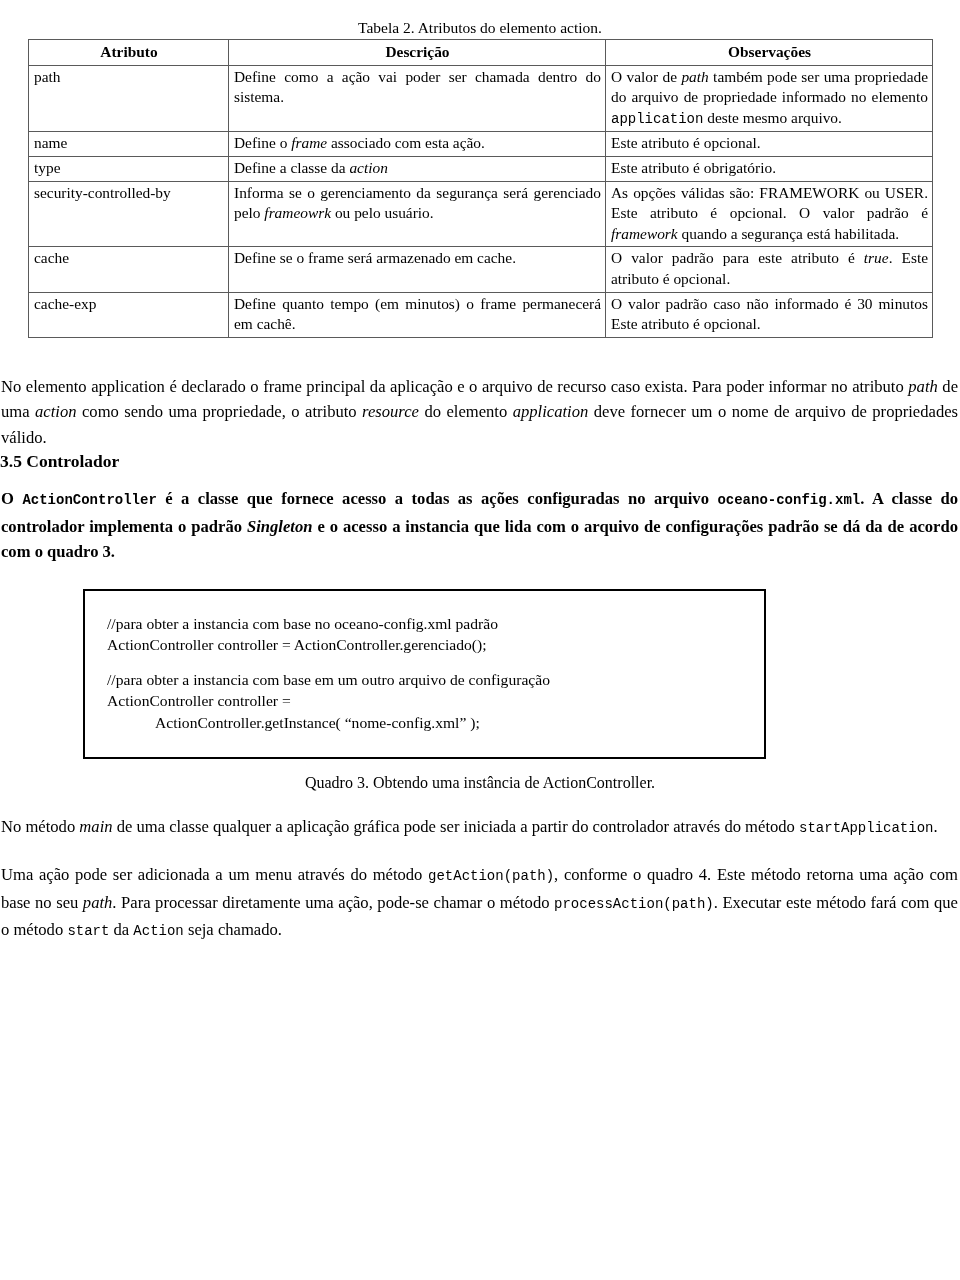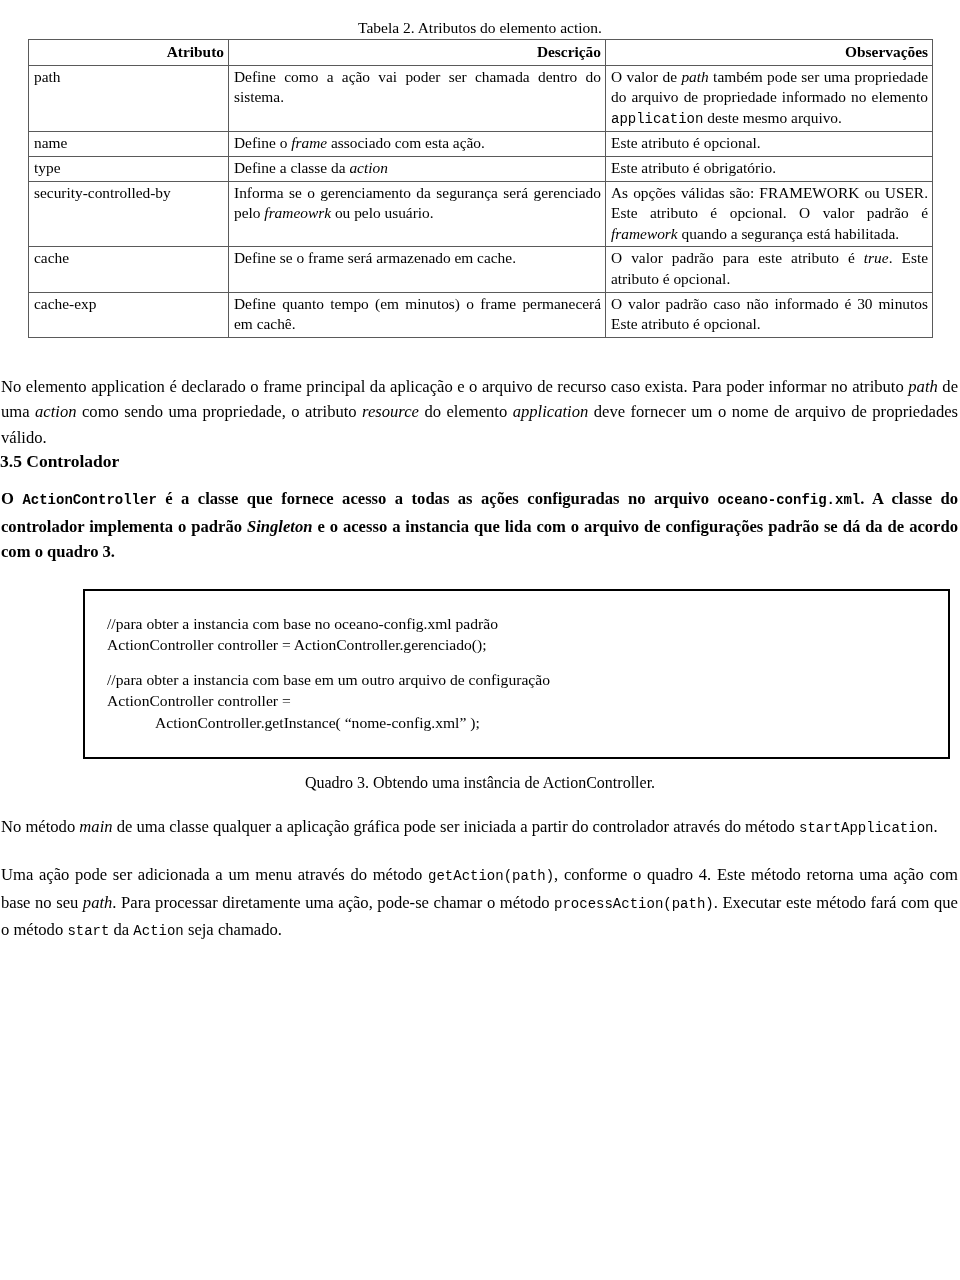--- a/index.html
+++ b/index.html
@@ -44,21 +44,21 @@
 
   table.attr-table th,
   table.attr-table td {
     border: 1px solid #5a5a5a;
     vertical-align: top;
     font-size: 15.4px;
     line-height: 20.6px;
     padding: 1px 4px 2px 5px;
   }
   table.attr-table th {
-    text-align: right;
+    text-align: center;
     font-weight: bold;
     padding-top: 2px;
     padding-bottom: 2px;
   }
   td.just {
     text-align: justify;
     text-align-last: left;
     hyphens: none;
   }
   td.attr-name { text-align: left; word-break: break-word; }
@@ -86,21 +86,21 @@
     line-height: 22px;
     margin: 0;
     padding: 0;
   }
   .head-gap { margin-top: 30px; }
   .after-head { margin-top: 14px; font-weight: bold; }
 
   
   .code-box {
     margin: 24px 0 0 83px;
-    width: 867px;
+    width: 683px;
     height: 170px;
     box-sizing: border-box;
     border: 2px solid #000000;
     padding: 22px 0 0 22px;
     font-size: 15.6px;
     line-height: 21.5px;
     font-family: "Liberation Serif", "DejaVu Serif", serif;
   }
   .code-box .blank { height: 13px; }
   .code-line { white-space: pre; }

